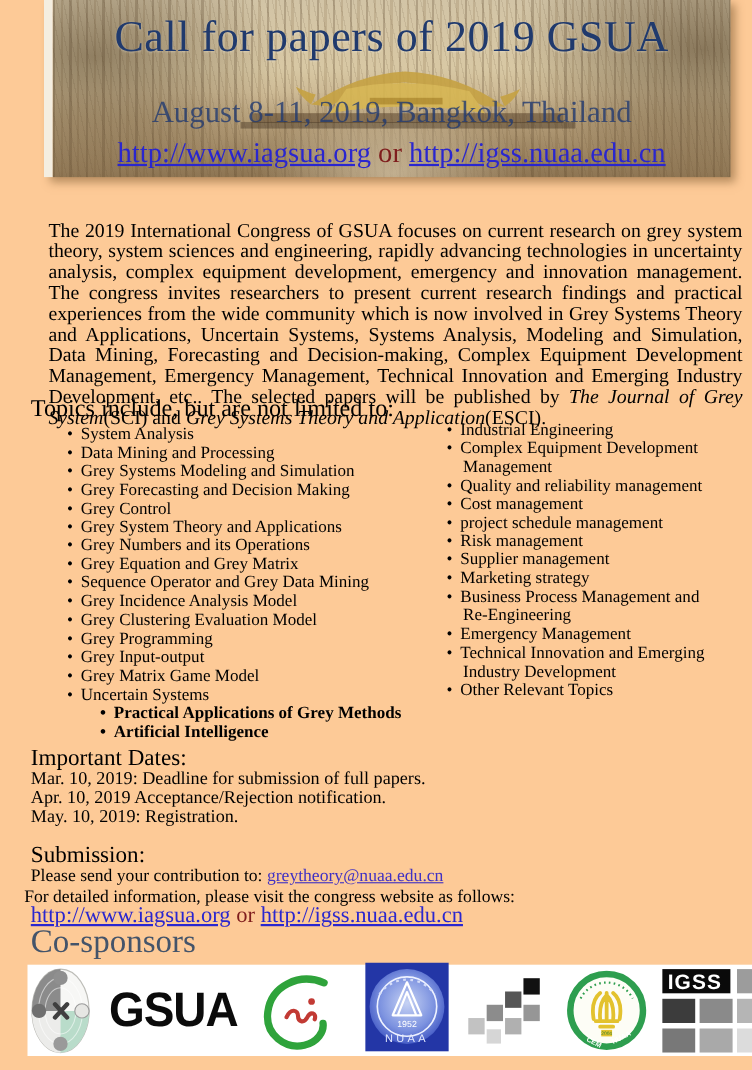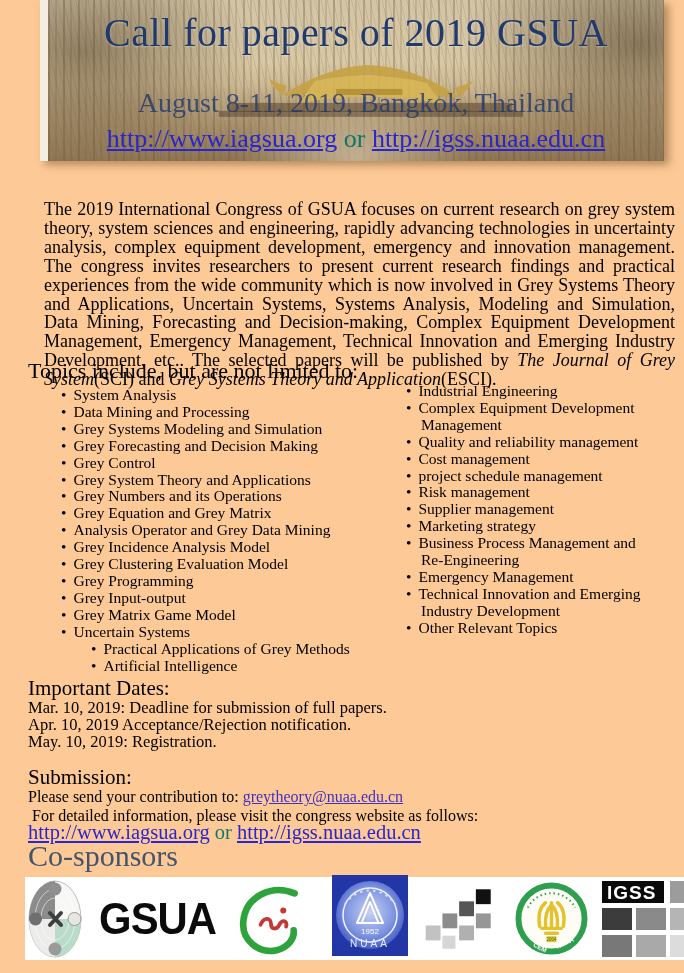--- a/index.html
+++ b/index.html
@@ -26,49 +26,49 @@
   }
   .temple { position:absolute; left:26%; top:28%; width:52%; height:62%; opacity:.9; }
   .banner-text { position:absolute; inset:0; text-align:center; }
   .banner-title {
     margin-top:9px; font-size:40px; letter-spacing:.5px;
     color:#203a6d; text-shadow:0 1px 2px rgba(255,250,235,.35);
   }
   .banner-subtitle { margin-top:31px; font-size:28px; color:rgba(32,58,112,.80); }
   .banner-links { margin-top:5px; font-size:26px; }
   a.lnk { color:#2a26cf; text-decoration:underline; cursor:pointer; }
-  .or-word { color:#0f766e; }
+  .or-word { color:#7f1d1d; }
   
   .intro {
     position:absolute; left:28px; top:184px; width:631px; margin:16px;
     font-size:18px; line-height:18.9px; text-align:justify;
   }
   
   .h-black { position:absolute; margin:0; font-weight:normal; font-size:21px; color:#000; }
   .topics-heading { left:28px; top:358px; font-size:22px; }
   .dates-heading { left:28px; top:676px; }
   .submission-heading { left:28px; top:765px; }
   .cosponsors-heading {
     position:absolute; left:28px; top:839px; margin:0;
     font-size:30px; font-weight:normal; color:#44546a;
   }
   
   .topic-list { position:absolute; list-style:none; margin:0; padding:0; font-size:15.5px; line-height:16.9px; }
   .topics-left  { left:61px; top:387px; width:332px; }
   .topics-right { left:406px; top:383px; width:252px; }
   .topic-list li { padding-left:15px; text-indent:-15px; }
   .topic-list li::before { content:"•"; margin-right:7px; }
-  .topic-list ul { list-style:none; margin:0; padding:0 0 0 15px; }
+  .topic-list ul { list-style:none; margin:0; padding:0 0 0 15px;font-weight:bold; }
   
   .dates-list { position:absolute; left:28px; top:700px; list-style:none; margin:0; padding:0;
                 font-size:16.5px; line-height:16.9px; }
   
   .sub-line1 { position:absolute; left:28px; top:788px; font-size:16px;text-align:right; }
   a.email { color:#4031c4; text-decoration:underline; cursor:pointer; }
-  .sub-line2 { position:absolute; left:32px; top:807px; font-size:16px; }
+  .sub-line2 { position:absolute; left:22px; top:807px; font-size:16px; }
   .sub-links { position:absolute; left:28px; top:821px; font-size:20.5px; }
   
   .logo-band {
     position:absolute; left:25px; top:877px; width:680px; height:83px;
     background:#ffffff; display:flex; align-items:center; justify-content:space-between;
     padding:0 3px; box-sizing:border-box;
   }
   .logo { flex:0 0 auto; display:block; }
   .gsua-word {
     font-family:"Liberation Sans", sans-serif; font-weight:bold;
@@ -110,21 +110,21 @@
   <h2 class="h-black topics-heading">Topics include, but are not limited to:</h2>
   <ul class="topic-list topics-left">
       <li>System Analysis</li>
       <li>Data Mining and Processing</li>
       <li>Grey Systems Modeling and Simulation</li>
       <li>Grey Forecasting and Decision Making</li>
       <li>Grey Control</li>
       <li>Grey System Theory and Applications</li>
       <li>Grey Numbers and its Operations</li>
       <li>Grey Equation and Grey Matrix</li>
-      <li>Analysis Operator and Grey Data Mining</li>
+      <li>Sequence Operator and Grey Data Mining</li>
       <li>Grey Incidence Analysis Model</li>
       <li>Grey Clustering Evaluation Model</li>
       <li>Grey Programming</li>
       <li>Grey Input-output</li>
       <li>Grey Matrix Game Model</li>
       <li>Uncertain Systems<ul>
           <li>Practical Applications of Grey Methods</li>
           <li>Artificial Intelligence</li>
         </ul></li>
     </ul>

